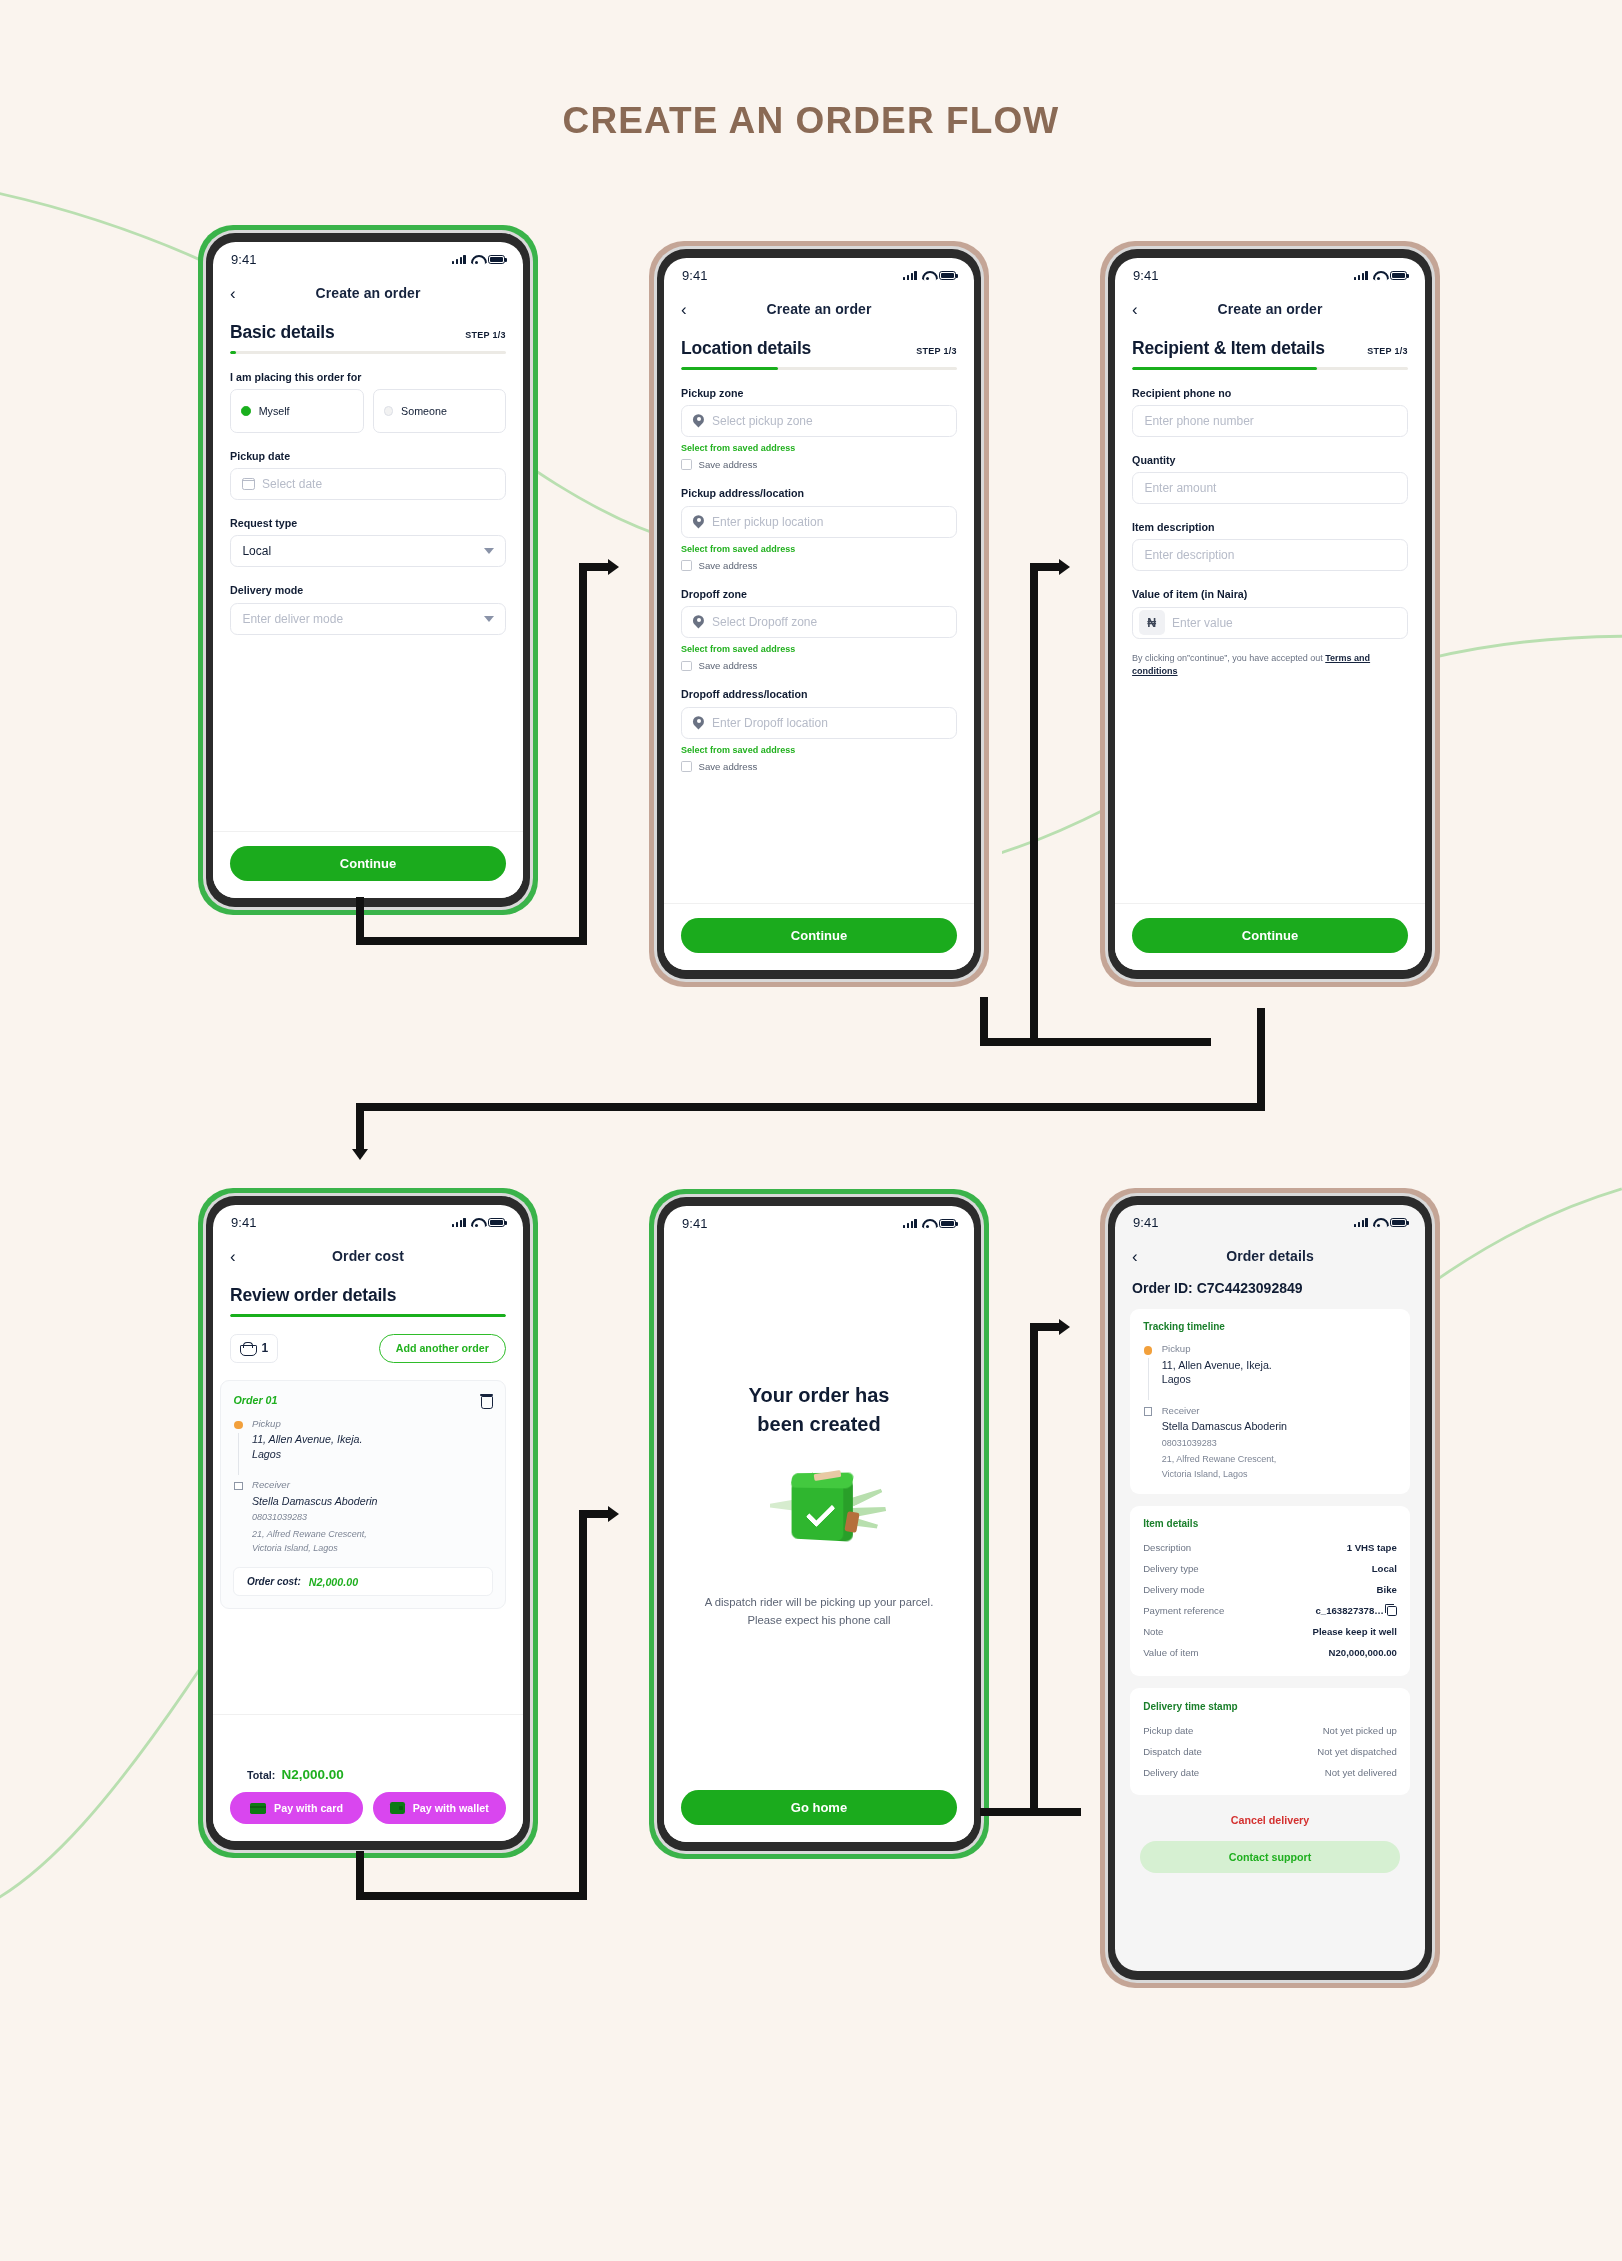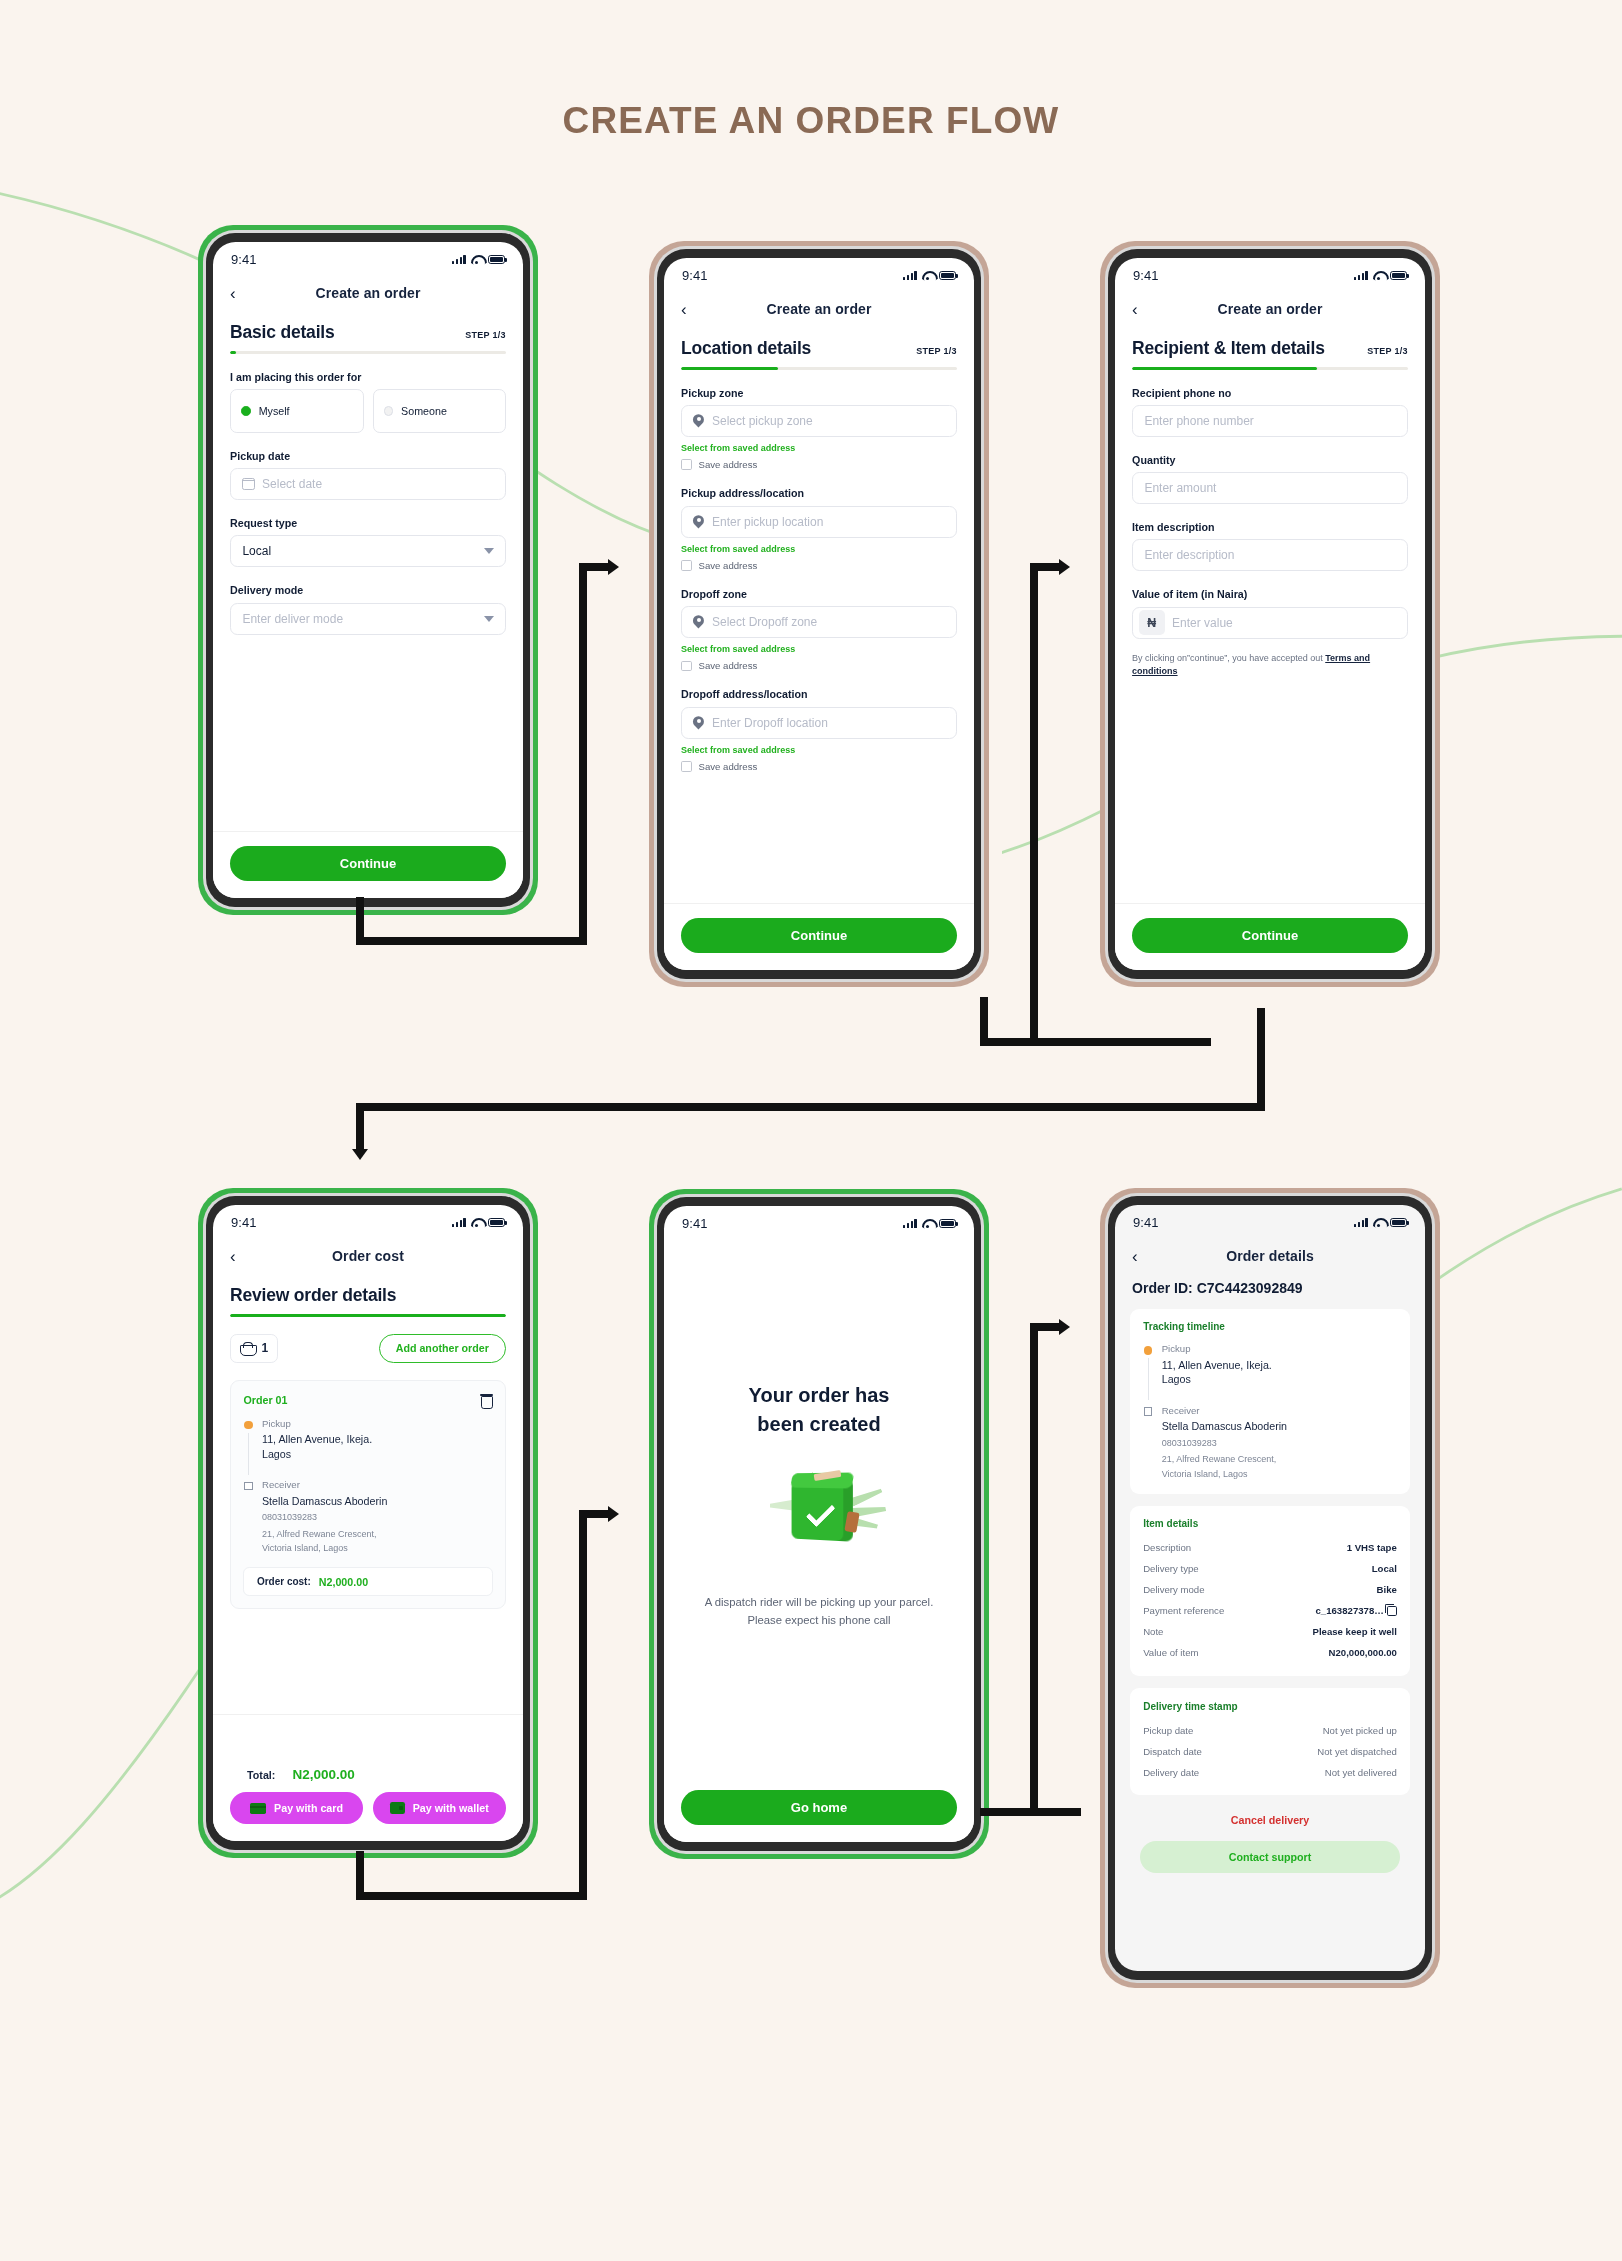--- a/index.html
+++ b/index.html
@@ -188,22 +188,23 @@
   .basket-ic{width:14.6px;height:12.4px;position:relative;flex:none;}
   .basket-ic::before{
     content:"";position:absolute;left:0;top:2.8px;width:14.6px;height:9.6px;
     border:1.4px solid #16233d;border-radius:1.1px 1.1px 5px 5px;
   }
   .basket-ic::after{
     content:"";position:absolute;left:3.4px;top:0;width:8px;height:5px;
     border:1.4px solid #16233d;border-bottom:none;border-radius:4px 4px 0 0;
   }
   .order-card{
-    margin: 17px 17px 0 17px;border:0.8px solid #eef0f3;border-radius:9px;background:#fbfcfd;
+    margin: 17px 17px 0 7px;border:0.8px solid #eef0f3;border-radius:9px;background:#fbfcfd;
     padding: 12.4px 12.4px 12.4px 12.4px;
+    font-style: italic;
   }
   .order-card-head{display:flex;align-items:center;justify-content:space-between;}
   .order-no{font-size:10.7px;font-weight:700;color:#1faf1f;}
   .trash{width:12.4px;height:13.5px;position:relative;cursor:pointer;flex:none;}
   .trash::before{content:"";position:absolute;left:1.1px;top:2.8px;width:10px;height:10.7px;border:1.2px solid #16233d;border-radius:1.1px 1.1px 2.8px 2.8px;}
   .trash::after{content:"";position:absolute;left:-0.6px;top:1.1px;width:13.5px;height:1.4px;background:#16233d;border-radius:1.1px;}
   .tl{margin-top:11.3px;position:relative;padding-left:0;}
   .tl-item{display:flex;gap:8.5px;position:relative;}
   .tl-bullet{width:10px;flex:none;display:flex;flex-direction:column;align-items:center;padding-top:2.8px;}
   .tl-bullet .cdot{width:8.5px;height:8.5px;border-radius:50%;background:#f2a03c;}
@@ -211,21 +212,21 @@
   .tl-bullet .cline{flex:1;width:1.1px;background:#e2e5ea;margin-top:3.4px;min-height:42px;}
   .tl-label{font-size:9.6px;color:#7d8595;margin-bottom:3.4px;}
   .tl-strong{font-size:10.7px;color:#16233d;font-weight:500;line-height:1.35;}
   .tl-sub{font-size:9px;color:#7d8595;line-height:1.6;margin-top:2.3px;}
   .cost-box{
     margin-top:11.3px;background:#fff;border:0.8px solid #eef0f3;border-radius:6.2px;
     height:29px;display:flex;align-items:center;gap:8px;padding:0 12.4px;
   }
   .cost-box .k{font-size:10px;font-weight:700;color:#16233d;}
   .cost-box .v{font-size:10.7px;font-weight:700;color:#1faf1f;}
-  .total-row{padding: 0 17px 10px 17px;display:flex;align-items:baseline;gap:17px;margin-top:40px;}
+  .total-row{padding: 0 17px 10px 17px;display:flex;align-items:baseline;gap:6px;margin-top:40px;}
   .total-row .k{font-size:10.7px;font-weight:700;color:#16233d;}
   .total-row .v{font-size:13.5px;font-weight:700;color:#1faf1f;}
 
   
   .success-wrap{flex:1;display:flex;flex-direction:column;align-items:center;justify-content:center;padding:0 22.5px;}
   .success-title{font-size:20px;font-weight:700;color:#101c33;text-align:center;line-height:1.45;}
   .success-sub{font-size:11.3px;color:#5c6474;text-align:center;line-height:1.6;margin-top:22.5px;}
   .parcel{width:118px;height:101px;position:relative;margin:25px 0 5.6px 0;}
   .parcel .box{
     position:absolute;left:29px;top:16px;width:63px;height:60px;background:#2fb62f;

